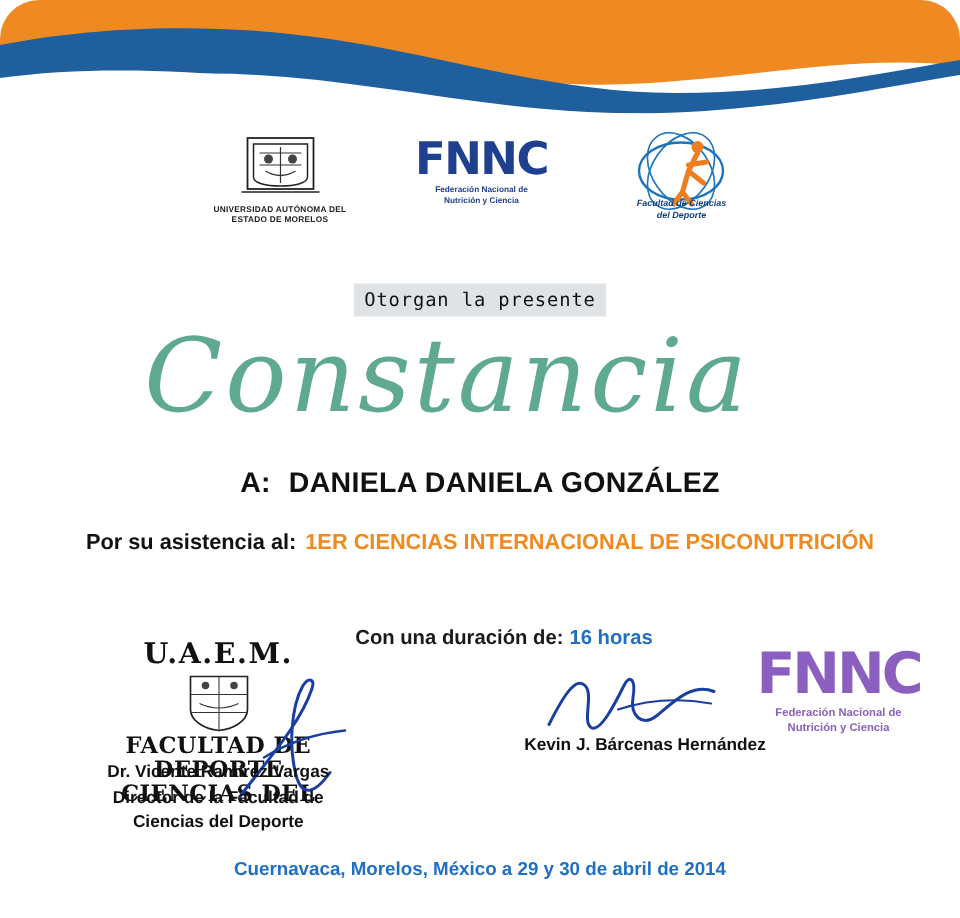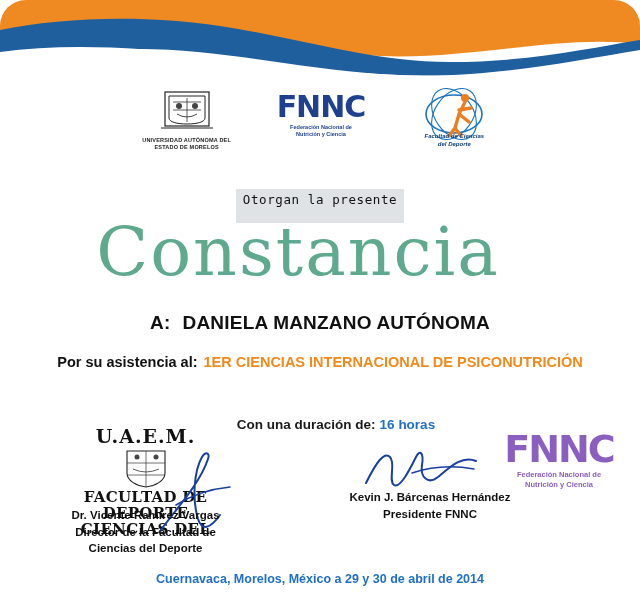--- a/index.html
+++ b/index.html
@@ -122,31 +122,32 @@
     width: 640px;
     text-align: center;
   }
   .otorgan span {
     display: inline-block;
     background: #dfe3e6;
     color: #111111;
     font-family: "DejaVu Sans Mono", monospace;
     font-size: 12.5px;
     letter-spacing: .6px;
-    padding: 3px 7px 16px 7px;
+    padding: 3px 7px 4px 7px;
   }
 
   
   .constancia {
     position: absolute;
     top: 218px;
     left: 0;
     width: 596px;
     text-align: center;
     font-family: "DejaVu Serif", serif;
+    font-style: italic;
     font-size: 68px;
     line-height: 1;
     color: #5fa98f;
     letter-spacing: 2px;
   }
 
   
   .recipient {
     position: absolute;
     top: 312px;
@@ -349,21 +350,21 @@
 
   </div>
 
   <div class="otorgan">
     <span>Otorgan la presente</span>
   </div>
 
   <div class="constancia">Constancia</div>
 
   <div class="recipient">
-    <span class="a-label">A:</span><span>DANIELA MANZANO AUTÓNOMA</span>
+    <span class="a-label">A:</span><span>DANIELA DANIELA GONZÁLEZ</span>
   </div>
 
   <div class="assist-line">
     <span>Por su asistencia al:</span><span class="event">1ER CIENCIAS INTERNACIONAL DE PSICONUTRICIÓN</span>
   </div>
 
   <div class="duration">
     <span>Con una duración de:</span><span class="hours">16 horas</span>
   </div>
 
@@ -398,21 +399,20 @@
 
   <div class="sig-center">
     <div class="scribble" style="top:0;left:28px;">
       <svg width="140" height="52" viewBox="0 0 140 52" xmlns="http://www.w3.org/2000/svg">
         <path d="M8,38 C18,18 26,6 32,12 C38,18 30,36 36,40 C42,44 52,24 58,12 C62,4 66,8 64,20 C62,32 70,40 80,32 C92,22 104,10 118,16" stroke="#1b3fa0" stroke-width="2" fill="none" stroke-linecap="round"></path>
         <path d="M54,28 C72,22 94,20 116,24" stroke="#1b3fa0" stroke-width="1.4" fill="none" stroke-linecap="round"></path>
       </svg>
     </div>
     <div class="sig-center-name">
       <div>Kevin J. Bárcenas Hernández</div>
-      <div>Presidente FNNC</div>
     </div>
   </div>
 
   <div class="fnnc-right">
     <div class="fnnc-word-purple">FNNC</div>
     <div class="sub">
       <div>Federación Nacional de</div>
       <div>Nutrición y Ciencia</div>
     </div>
   </div>

